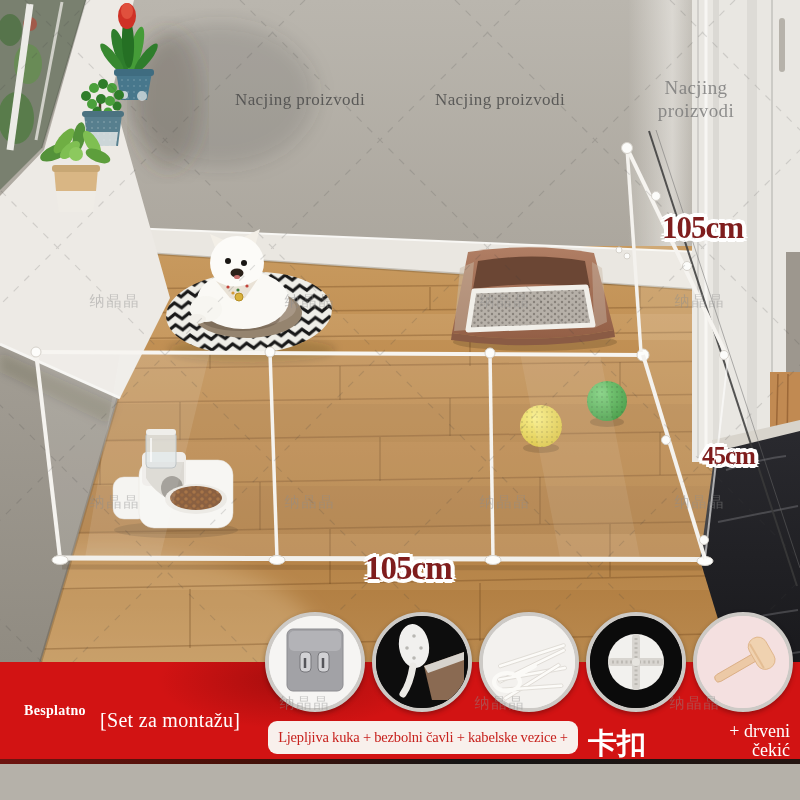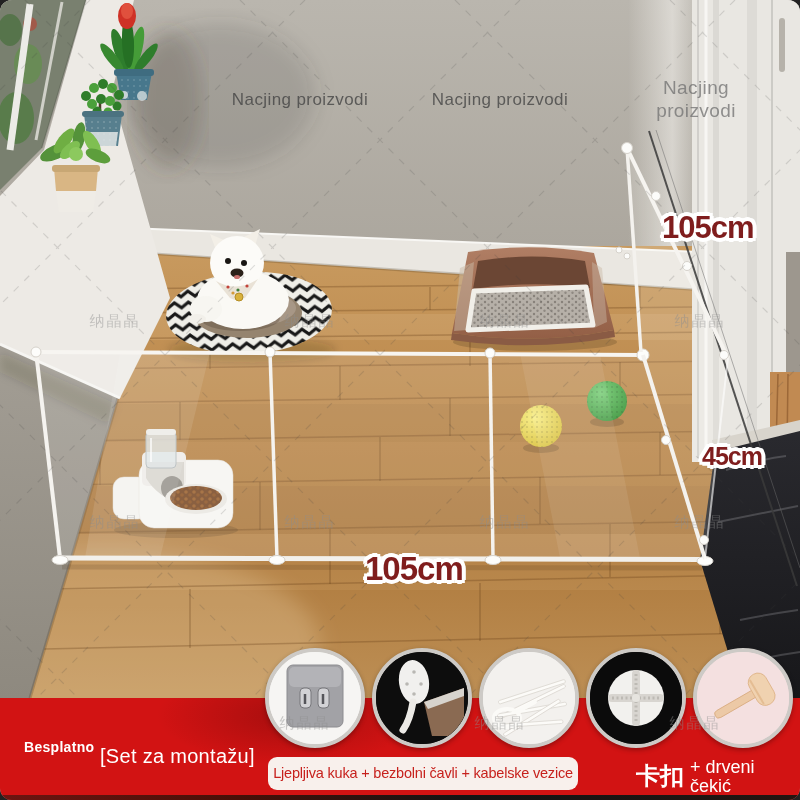--- a/index.html
+++ b/index.html
@@ -1,41 +1,41 @@
 <!DOCTYPE html>
 <html><head>
 <meta charset="utf-8">
 <style>
   html,body{margin:0;padding:0;background:#222;}
   *{box-sizing:border-box;}
   .stage{position:relative;width:800px;height:800px;overflow:hidden;background:#b5b1a9;
-         font-family:Liberation Sans, sans-serif;border-radius:12px;}
+         font-family:Liberation Serif, serif;}
   .scene{position:absolute;left:0;top:0;z-index:1;}
   
   .brandwm{position:absolute;z-index:6;color:#454545;opacity:.8;font-size:17px;
            text-align:center;letter-spacing:.4px;}
   .brandwm.light{color:#707070;opacity:.75;font-size:19px;line-height:23px;}
   .cnwm{position:absolute;z-index:15;width:110px;text-align:center;font-size:15px;
-        color:#8d8d8d;opacity:.45;letter-spacing:2px;margin-top:20px;}
+        color:#8d8d8d;opacity:.45;letter-spacing:2px;}
   .dim{position:absolute;z-index:8;font-weight:bold;color:#7f1d1d;letter-spacing:-1px;
        text-shadow:-3px -3px 0 #fff,3px -3px 0 #fff,-3px 3px 0 #fff,3px 3px 0 #fff,
                    -4px 0 0 #fff,4px 0 0 #fff,0 -4px 0 #fff,0 4px 0 #fff;}
   
-  .banner{position:absolute;left:0;top:698px;width:800px;height:102px;z-index:10;
+  .banner{position:absolute;left:0;top:662px;width:800px;height:102px;z-index:10;
           background:radial-gradient(190px 70px at 290px 18px,rgba(125,9,9,.5),rgba(125,9,9,0) 70%),#d21313;}
   .banner-bottom{position:absolute;left:0;bottom:0;width:100%;height:5px;
           background:linear-gradient(90deg,#6e1511 0%,#471008 30%,#141414 58%,#241511 100%);}
   .free{position:absolute;left:24px;top:41px;color:#fff;font-size:14px;font-weight:bold;letter-spacing:.3px;}
   .setlbl{position:absolute;left:100px;top:47px;color:#fff;font-size:20px;letter-spacing:.3px;}
   .pill{position:absolute;left:268px;top:59px;width:310px;height:33px;border-radius:9px;
         background:#f8f0ec;color:#c7211d;font-size:14.5px;line-height:33px;text-align:center;
         letter-spacing:-.2px;}
-  .buckle{position:absolute;left:588px;top:62px;width:96px;text-align:right;color:#fff;
-          font-size:24px;font-weight:bold;}
-  .hammerlbl{position:absolute;left:690px;top:60px;width:100px;text-align:left;color:#fff;
+  .buckle{position:absolute;left:588px;top:62px;width:96px;text-align:left;color:#fff;
+          font-size:29px;font-weight:bold;}
+  .hammerlbl{position:absolute;left:690px;top:60px;width:100px;text-align:right;color:#fff;
           font-size:18px;line-height:19px;}
   .kitcircle{position:absolute;top:-50px;width:100px;height:100px;border-radius:50%;
           border:4px solid #cdcac6;overflow:hidden;background:#f6f5f3;
           box-shadow:0 2px 5px rgba(0,0,0,.3);}
   .kitcircle svg{display:block;width:100%;height:100%;}
 </style>
 </head>
 <body>
 
 <div class="stage">

